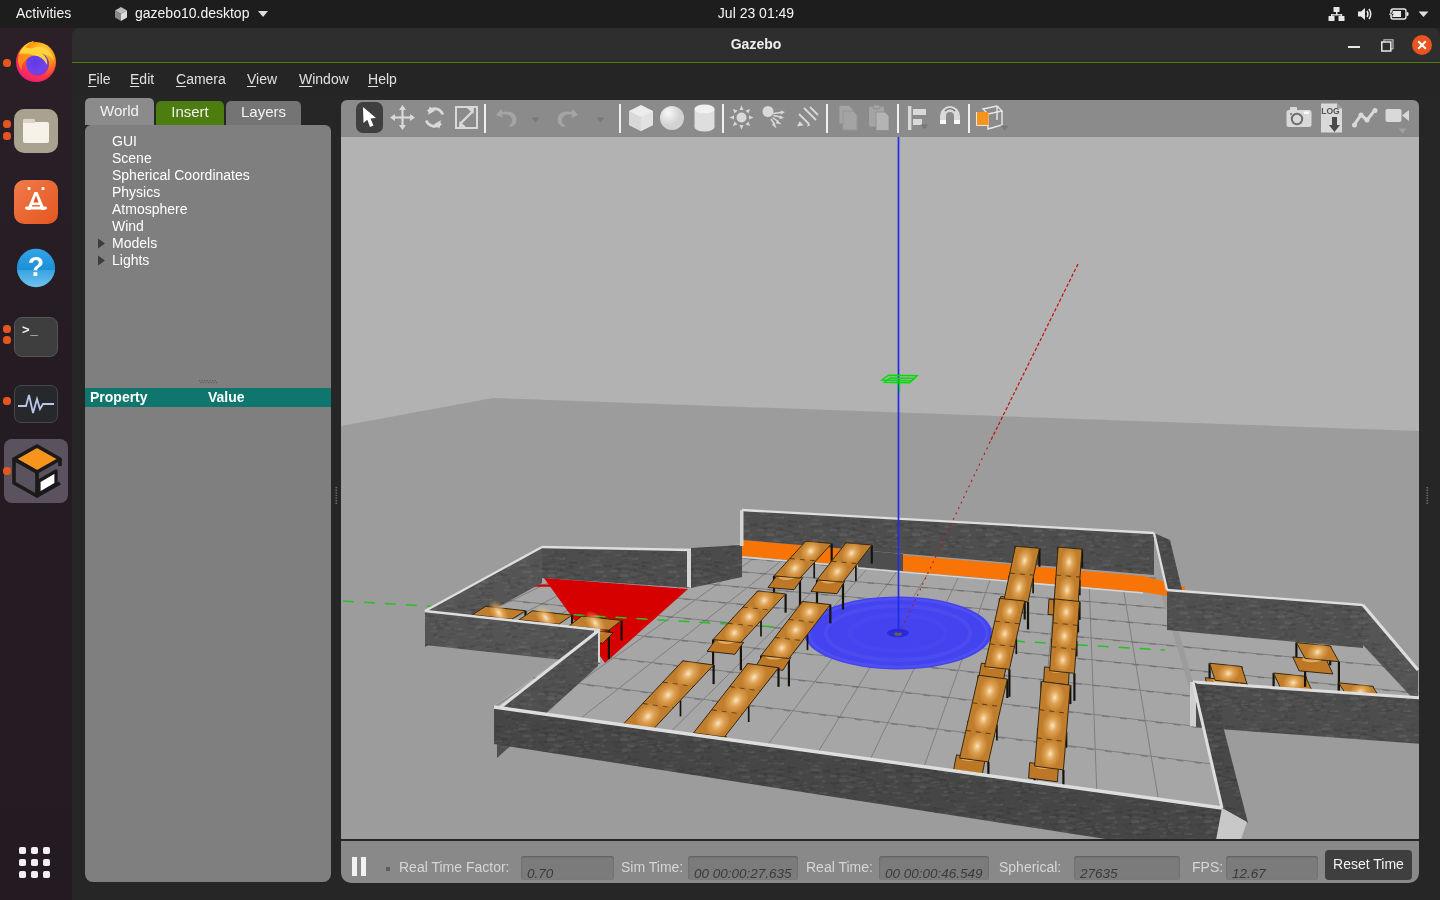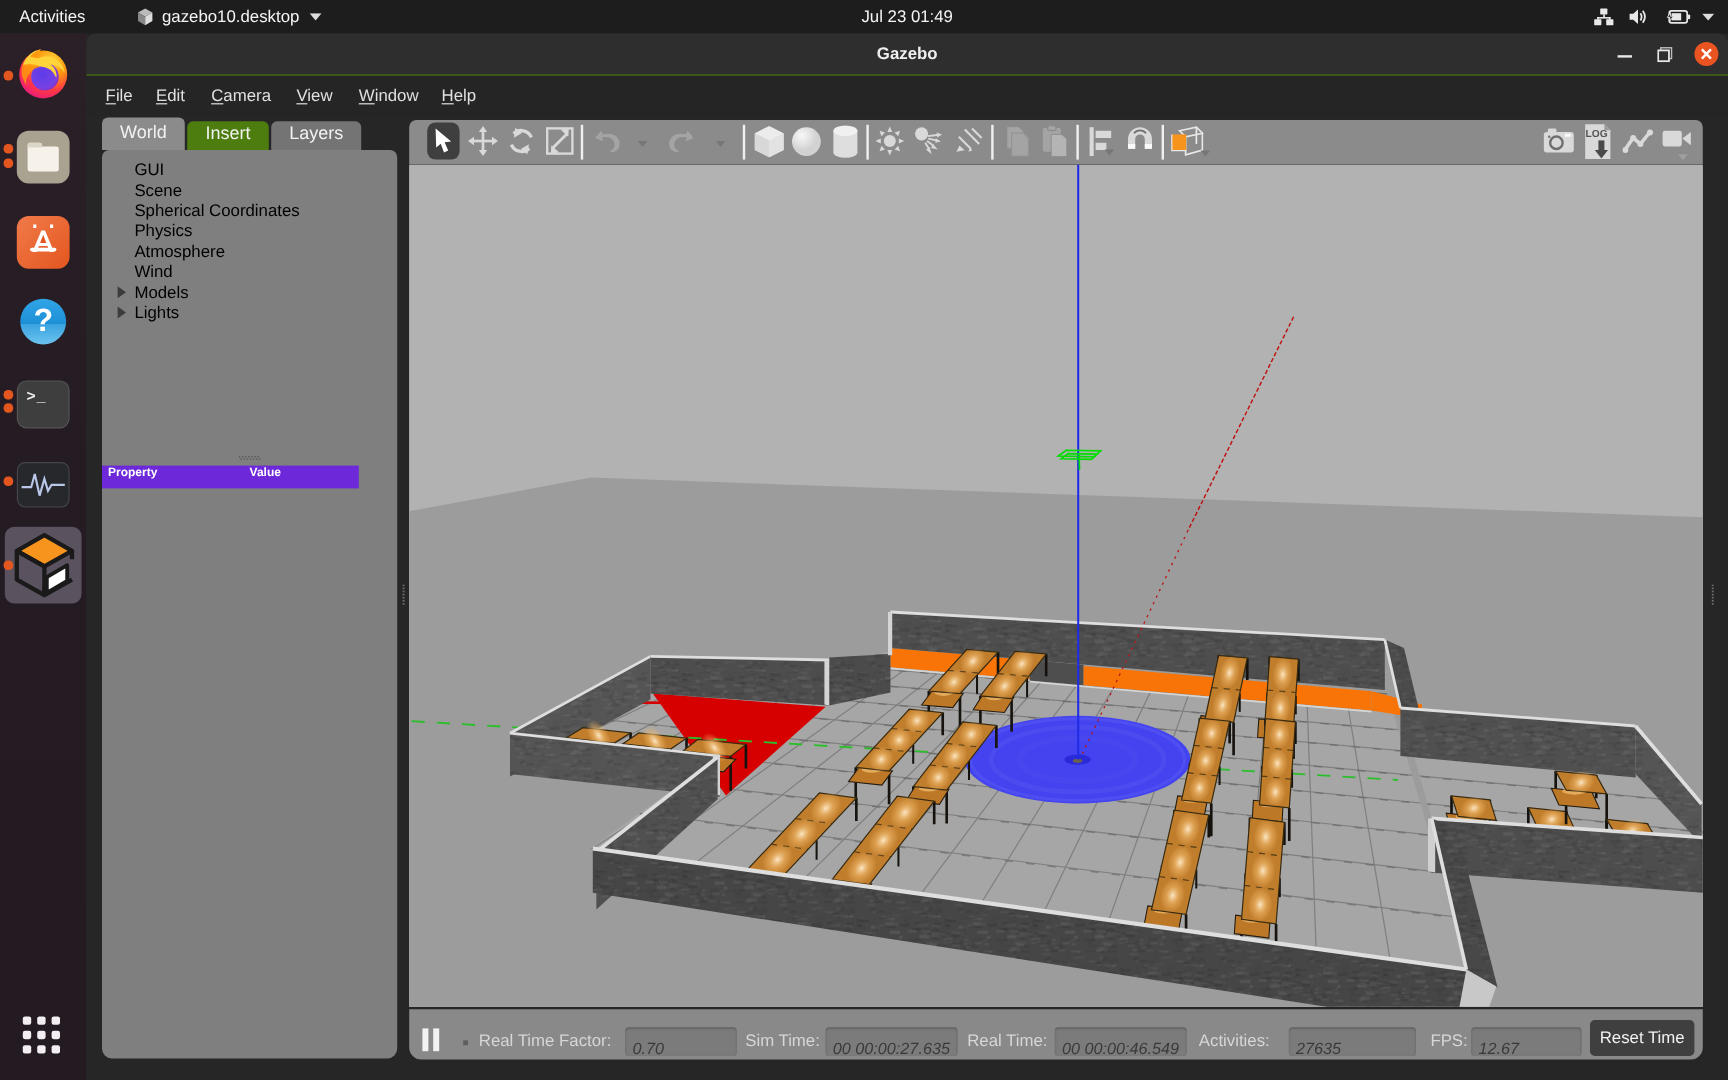--- a/index.html
+++ b/index.html
@@ -4,22 +4,22 @@
 html,body{width:1440px;height:900px;overflow:hidden;background:#262626;position:relative;}
 .abs{position:absolute;}
 #topbar{left:0;top:0;width:1440px;height:28px;background:#1d1d1d;color:#f5f5f5;font-size:14px;}
 #dock{left:0;top:28px;width:72px;height:872px;background:linear-gradient(180deg,#2b2027 0%,#251b23 40%,#241a22 100%);}
 #titlebar{left:72px;top:28px;width:1368px;height:34px;background:#2e2e2e;border-radius:8px 8px 0 0;}
 #menubar{left:72px;top:62px;width:1368px;height:34px;background:#252525;border-top:1px solid #4d7c0f;}
 .menuitem{position:absolute;top:8px;color:#e0e0e0;font-size:14px;}
 .menuitem span{text-decoration:underline;text-underline-offset:2px;}
 #panel{left:85px;top:125px;width:246px;height:757px;background:#7f7f7f;border-radius:6px 6px 8px 8px;}
 .tab{position:absolute;font-size:15px;color:#f2f2f2;text-align:center;border-radius:5px 5px 0 0;}
-.tree{position:absolute;color:#000000;font-size:14px;line-height:17px;white-space:nowrap;}
-#prophdr{position:absolute;left:0px;top:263px;width:214px;height:19px;background:#6d28d9;color:#fff;font-size:10px;font-weight:bold;}
+.tree{position:absolute;color:#ffffff;font-size:14px;line-height:17px;white-space:nowrap;}
+#prophdr{position:absolute;left:0px;top:263px;width:246px;height:19px;background:#0f766e;color:#fff;font-size:14px;font-weight:bold;}
 #toolbar{left:341px;top:100px;width:1078px;height:37px;background:#8b8b8b;border-radius:6px 6px 0 0;}
 #viewport{left:341px;top:137px;width:1078px;height:702px;background:#b1b1b1;}
 #statusbar{left:341px;top:841px;width:1078px;height:42px;background:#898989;border-radius:0 0 10px 10px;color:#dcdcdc;font-size:14px;}
 .sfield{position:absolute;top:15px;height:24px;background:#7b7b7b;border-radius:3px;color:#3a3a3a;font-size:13.5px;padding:10px 0 0 6px;box-shadow:inset 0 1px 2px rgba(0,0,0,0.25);font-style:italic;}
 .slabel{position:absolute;top:18px;color:#d6d6d6;font-size:14px;}
 </style></head><body>
 <div id="topbar" class="abs">
     <div class="abs" style="left:16px;top:5px;">Activities</div>
     <svg class="abs" style="left:113px;top:6px" width="16" height="16" viewBox="0 0 16 16">
       <polygon points="8,1 14,4.5 8,8 2,4.5" fill="#bbb"></polygon>
@@ -940,17 +940,17 @@
 <div id="statusbar" class="abs">
     <div class="abs" style="left:11px;top:16px;width:5px;height:19px;background:#f2f2f2"></div>
     <div class="abs" style="left:20px;top:16px;width:5px;height:19px;background:#f2f2f2"></div>
     <div class="abs" style="left:45px;top:26px;width:4px;height:4px;background:#5e5e5e"></div>
     <div class="slabel" style="left:58px;">Real Time Factor:</div>
     <div class="sfield" style="left:180px;width:93px;">0.70</div>
     <div class="slabel" style="left:280px;">Sim Time:</div>
     <div class="sfield" style="left:347px;width:110px;">00 00:00:27.635</div>
     <div class="slabel" style="left:448px;margin-left:17px;">Real Time:</div>
     <div class="sfield" style="left:538px;width:110px;">00 00:00:46.549</div>
-    <div class="slabel" style="left:658px;">Activities:</div>
+    <div class="slabel" style="left:658px;">Spherical:</div>
     <div class="sfield" style="left:733px;width:106px;">27635</div>
     <div class="slabel" style="left:851px;">FPS:</div>
     <div class="sfield" style="left:885px;width:92px;">12.67</div>
     <div class="abs" style="left:984px;top:9px;width:87px;height:30px;background:#3f3f3f;border-radius:4px;color:#f2f2f2;font-size:14px;text-align:center;padding-top:6px;">Reset Time</div>
   </div>
 </body></html>

